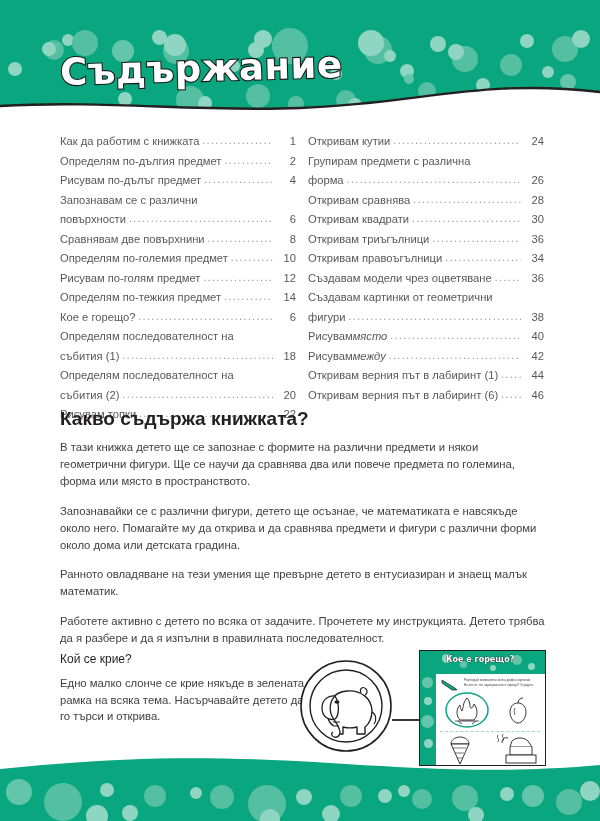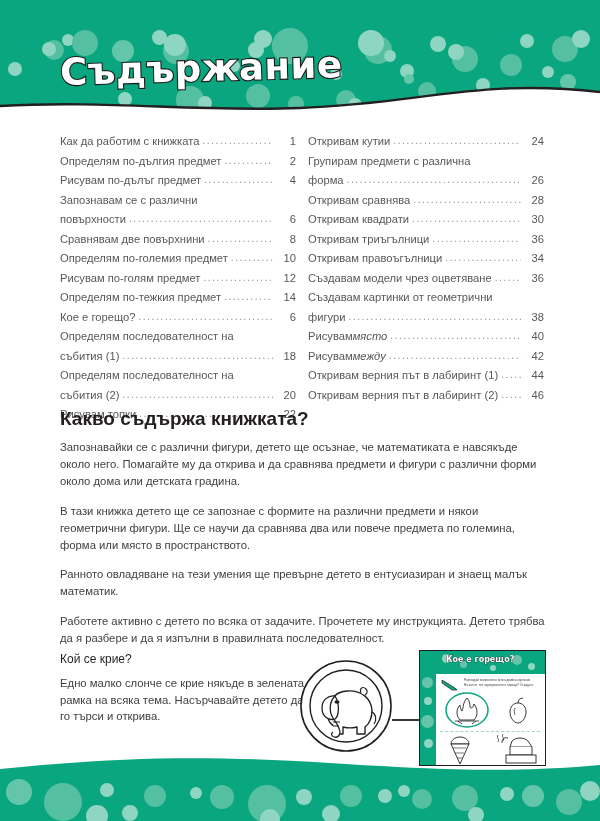--- a/index.html
+++ b/index.html
@@ -286,32 +286,32 @@
         <span class="it">между</span>
         <span class="lead">................................................................................</span>
         <span class="pg">42</span>
       </div>
       <div class="toc-entry">
         <span class="t">Откривам верния път в лабиринт (1)</span>
         <span class="lead">................................................................................</span>
         <span class="pg">44</span>
       </div>
       <div class="toc-entry">
-        <span class="t">Откривам верния път в лабиринт (2)</span>
+        <span class="t">Откривам верния път в лабиринт (6)</span>
         <span class="lead">................................................................................</span>
         <span class="pg">46</span>
       </div>
     </div>
 </div>
 
 <div id="section-about">
   <h2 class="sec">Какво съдържа книжката?</h2>
   <div id="about-paras">
+      <p class="copy">В тази книжка детето ще се запознае с формите на различни предмети и някои геометрични фигури. Ще се научи да сравнява два или повече предмета по големина, форма или място в пространството.</p>
       <p class="copy">Запознавайки се с различни фигури, детето ще осъзнае, че математиката е навсякъде около него. Помагайте му да открива и да сравнява предмети и фигури с различни форми около дома или детската градина.</p>
-      <p class="copy">В тази книжка детето ще се запознае с формите на различни предмети и някои геометрични фигури. Ще се научи да сравнява два или повече предмета по големина, форма или място в пространството.</p>
       <p class="copy">Ранното овладяване на тези умения ще превърне детето в ентусиазиран и знаещ малък математик.</p>
       <p class="copy">Работете активно с детето по всяка от задачите. Прочетете му инструкцията. Детето трябва да я разбере и да я изпълни в правилната последователност.</p>
     </div>
 </div>
 
 <div id="section-hidden">
   <h2 class="sec light">Кой се крие?</h2>
   <p class="copy">Едно малко слонче се крие някъде в зелената рамка на всяка тема. Насърчавайте детето да го търси и открива.</p>
 </div>
 

